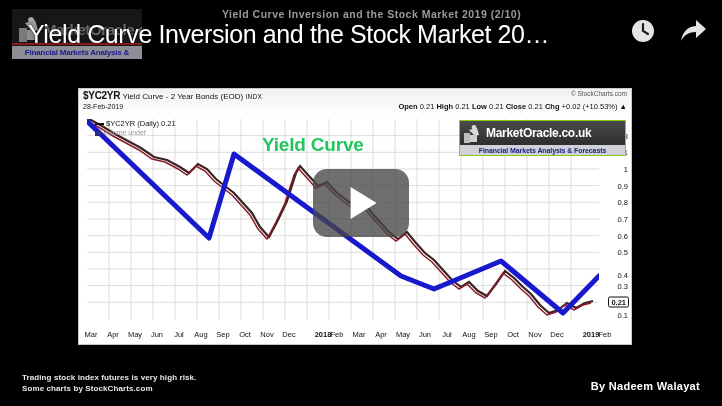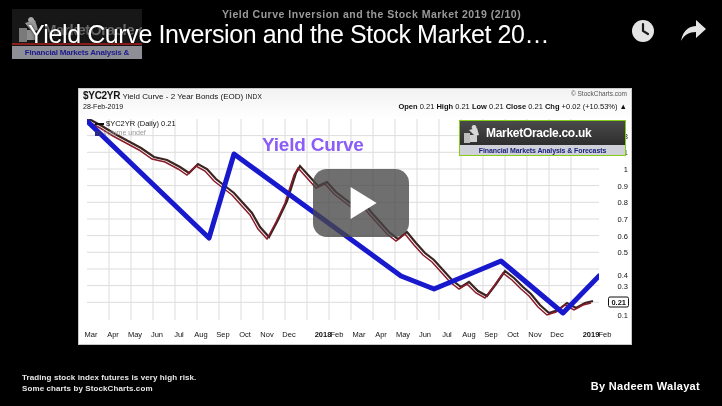--- a/index.html
+++ b/index.html
@@ -111,21 +111,21 @@
     transform: translateX(-50%);
     white-space: nowrap;
   }
   .xtick.year { font-weight: bold; padding-left: 20px; }
 
   
   .yc-label {
     position: absolute;
     left: 262px; top: 134px;
     font-size: 19px; font-weight: bold;
-    color: #8b5cf6;
+    color: #22c55e;
     letter-spacing: -0.2px;
     z-index: 6;
   }
 
   
   .mo-badge {
     position: absolute;
     left: 459px; top: 120px;
     width: 167px; height: 36px;
     background: #3a3a3a;

